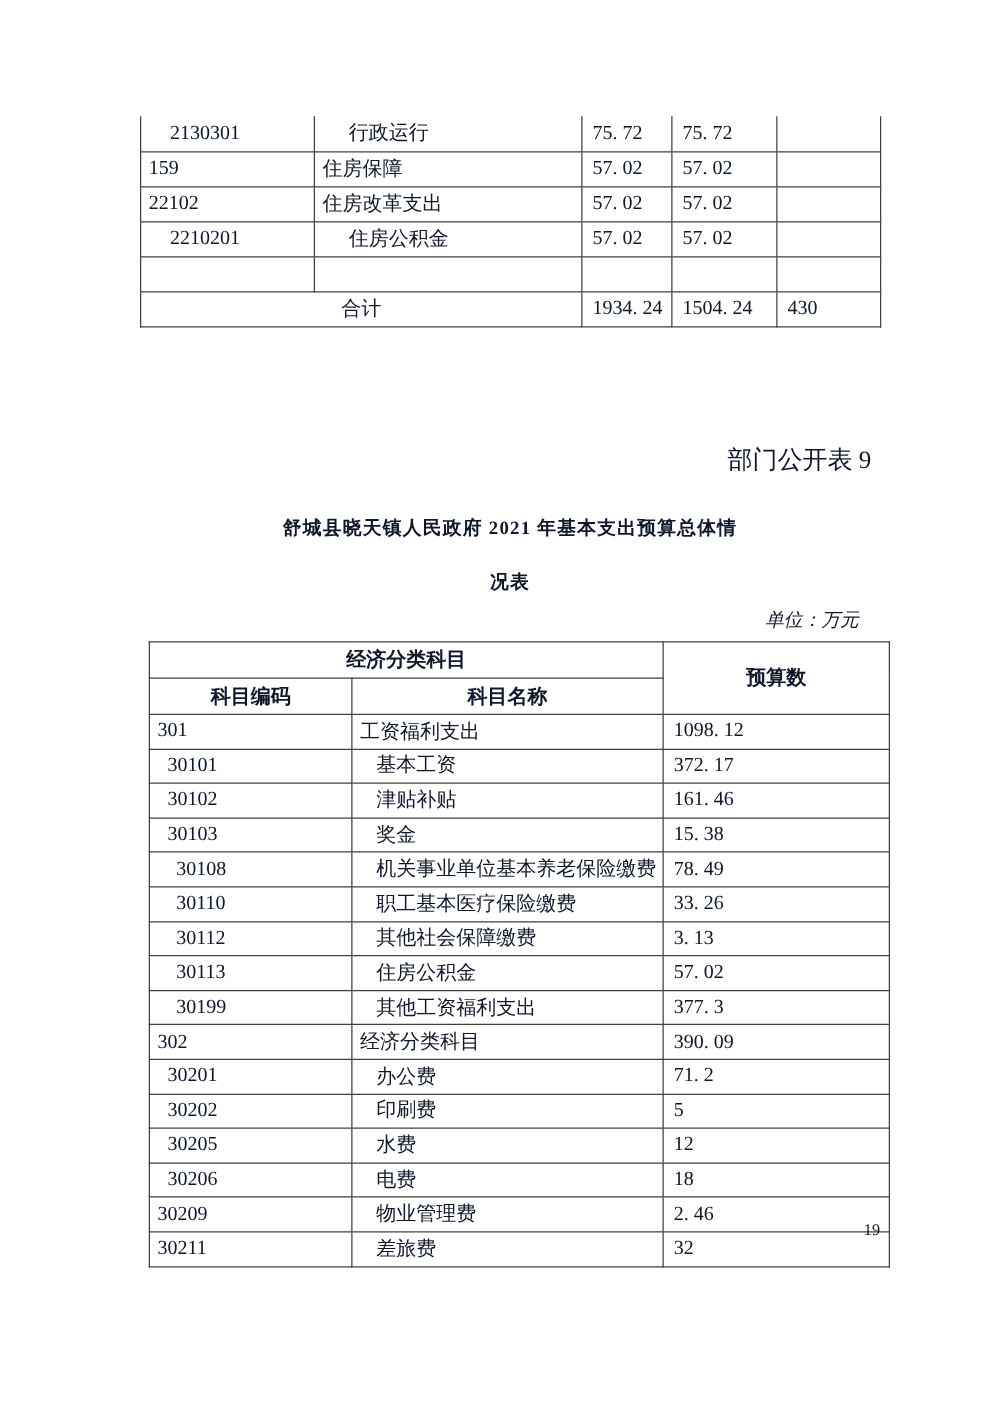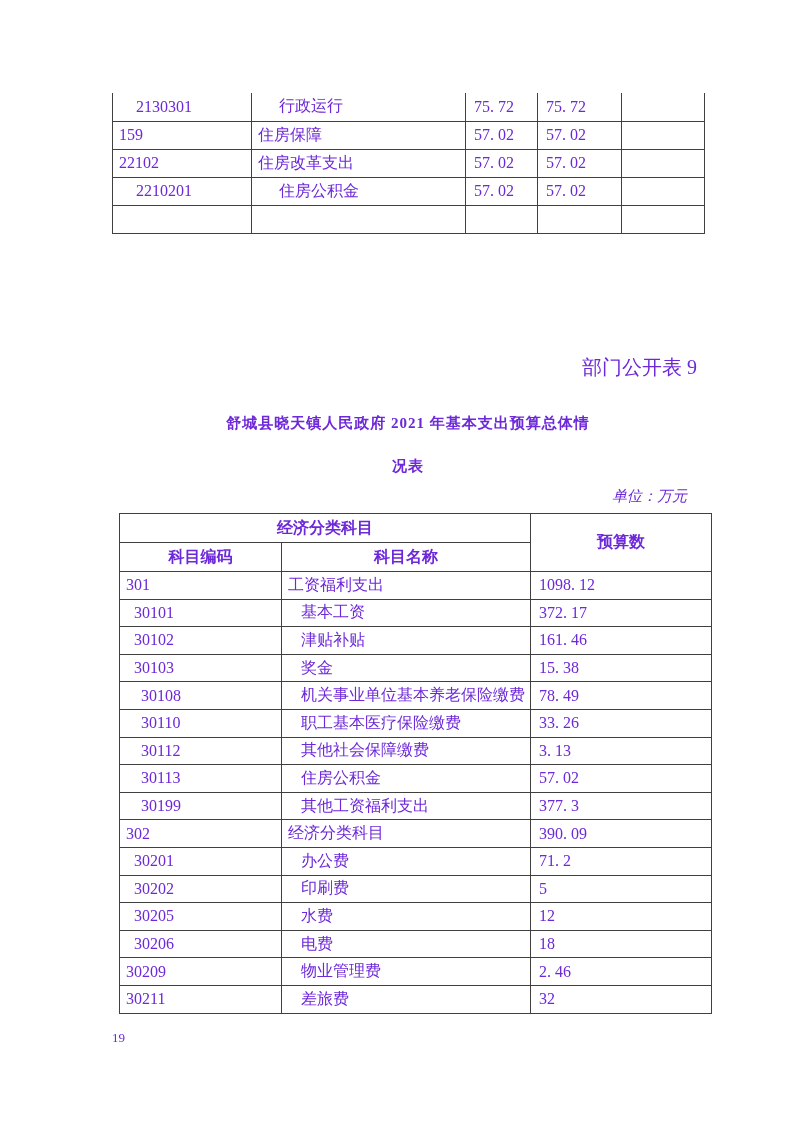--- a/index.html
+++ b/index.html
@@ -1,21 +1,21 @@
 <!DOCTYPE html>
 <html><head>
 <meta charset="utf-8">
 <style>
   html,body{margin:0;padding:0;background:#fff;}
   .page{
     position:relative;
     width:793px;height:1122px;
     background:#ffffff;
     font-family:"Liberation Serif","DejaVu Serif",serif;
-    color:#6d28d9;
+    color:#0f172a;
     overflow:hidden;
   }
   table{border-collapse:collapse;table-layout:fixed;position:absolute;}
   td{
     border:1px solid #404040;
     font-size:16px;
     padding:0 0 0 6px;
     vertical-align:middle;
     white-space:nowrap;
     overflow:hidden;
@@ -52,22 +52,22 @@
   .t2{left:119px;top:513px;width:592px;}
   .t2 tr.hdr{height:29px;}
   .t2 tr.data{height:27.6px;}
   .t2 td.hd{font-weight:bold;text-align:center;padding:0;}
   .t2 .ind-code{padding-left:14px;}
   .t2 .ind-code2{padding-left:21px;}
   .t2 .ind-name{padding-left:19px;}
   .t2 .val{padding-left:8px;}
 
   .pageno{
-    position:absolute;left:112px;top:1030px;width:592px;
-    text-align:left;font-size:13px;
+    position:absolute;left:112px;top:976px;width:592px;
+    text-align:right;font-size:13px;
   }
 </style>
 </head>
 <body>
 
 <div class="page">
 
   <table class="t1">
     <colgroup>
       <col style="width:139px">
@@ -105,20 +105,26 @@
       <td class="val">57. 02</td>
       <td class="val"></td>
     </tr>
     <tr>
       <td></td>
       <td></td>
       <td></td>
       <td></td>
       <td></td>
     </tr>
+    <tr>
+      <td colspan="2" class="center">合计</td>
+      <td class="val">1934. 24</td>
+      <td class="val">1504. 24</td>
+      <td class="val">430</td>
+    </tr>
   </tbody>
     </table>
 
   <div class="caption">部门公开表 9</div>
 
   <div class="title">
     <div>舒城县晓天镇人民政府 2021 年基本支出预算总体情</div>
     <div>况表</div>
   </div>
 

